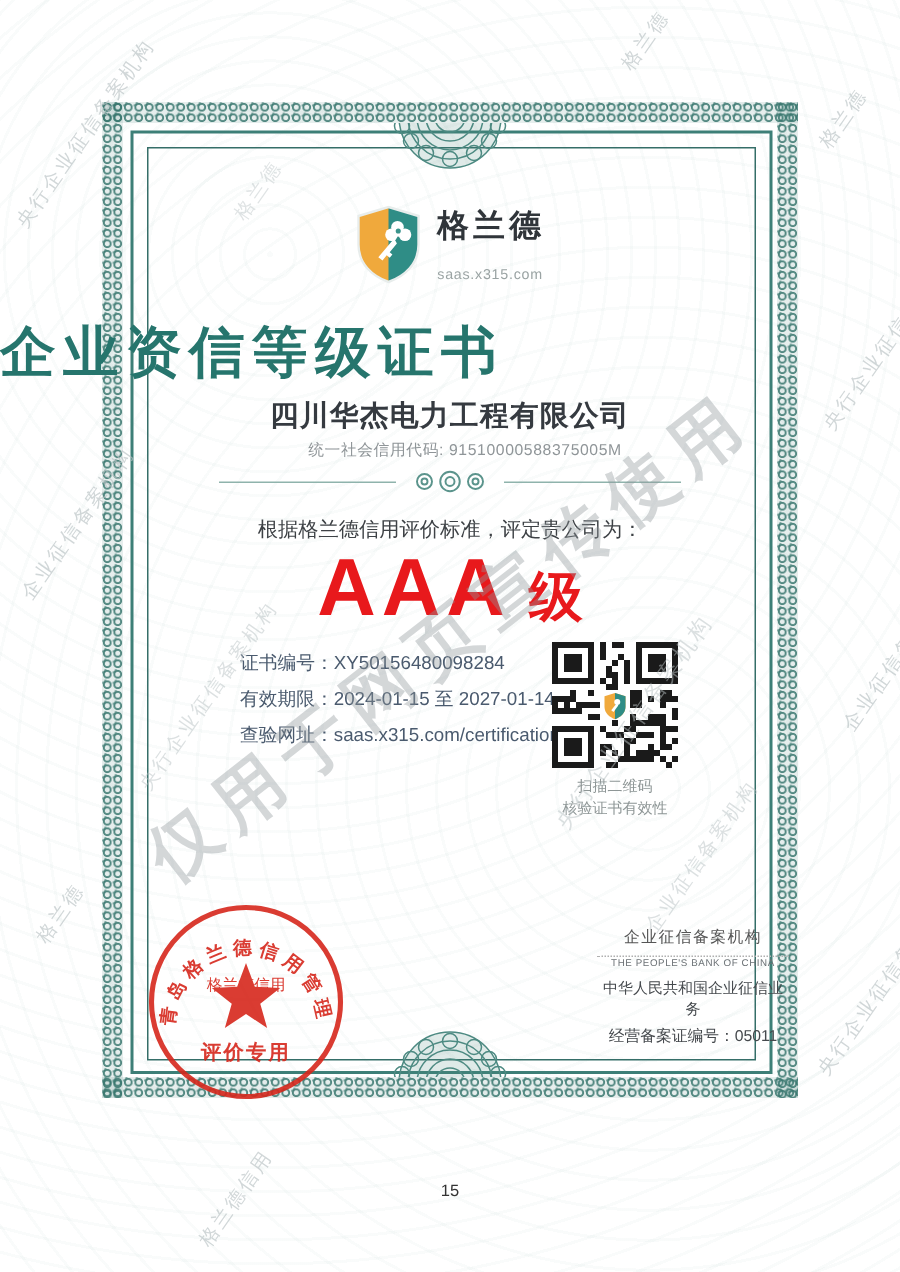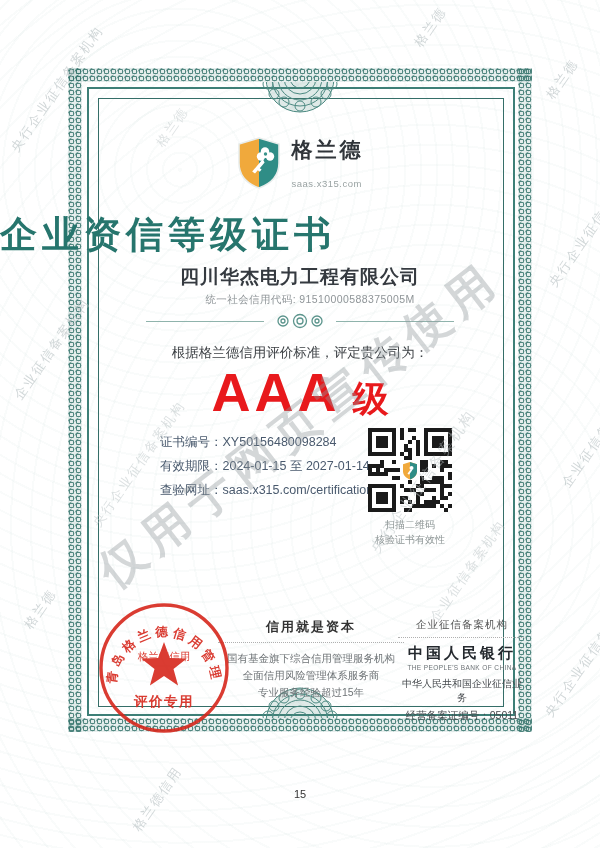--- a/index.html
+++ b/index.html
@@ -381,32 +381,23 @@
     <path d="M42 34 l7 2.2 v7 c0 4.4-3.5 7-7 8.3 c-3.5-1.3-7-3.9-7-8.3 v-7 z" fill="#f0a93c"></path>
     <path d="M42 34 l7 2.2 v7 c0 4.4-3.5 7-7 8.3 z" fill="#2f8d86"></path>
     <circle cx="43.5" cy="40" r="2" fill="#fff"></circle>
           <path d="M43 41 l-3.5 4.5 1.5 1.2 3.2-4.4 z" fill="#fff"></path>
         </svg></div>
     <div class="qr-caption">
       <div>扫描二维码</div>
       <div>核验证书有效性</div>
     </div>
 
-    <div class="footer-mid">
-      <div class="ttl">信用就是资本</div>
-      <div class="lines">
-        <div>国有基金旗下综合信用管理服务机构</div>
-        <div>全面信用风险管理体系服务商</div>
-        <div>专业服务经验超过15年</div>
-      </div>
-    </div>
 
     <div class="footer-right">
       <div class="hdr">企业征信备案机构</div>
-      <div class="bank">中国人民银行</div>
       <div class="bank-en">THE PEOPLE'S BANK OF CHINA</div>
       <div class="biz">中华人民共和国企业征信业务</div>
       <div class="lic">经营备案证编号：05011</div>
     </div>
 
     <svg class="seal" viewBox="0 0 140 140">
       <circle cx="70" cy="70" r="63" fill="none" stroke="#d6271c" stroke-width="3.4"></circle>
       <path id="sealArc" d="M 22,86 A 48 48 0 1 1 118,86" fill="none"></path>
       <text font-size="12.5" fill="#d6271c" font-weight="bold">
         <textPath href="#sealArc" startOffset="0" textLength="246" lengthAdjust="spacing">青岛格兰德信用管理咨询有限公司</textPath>

